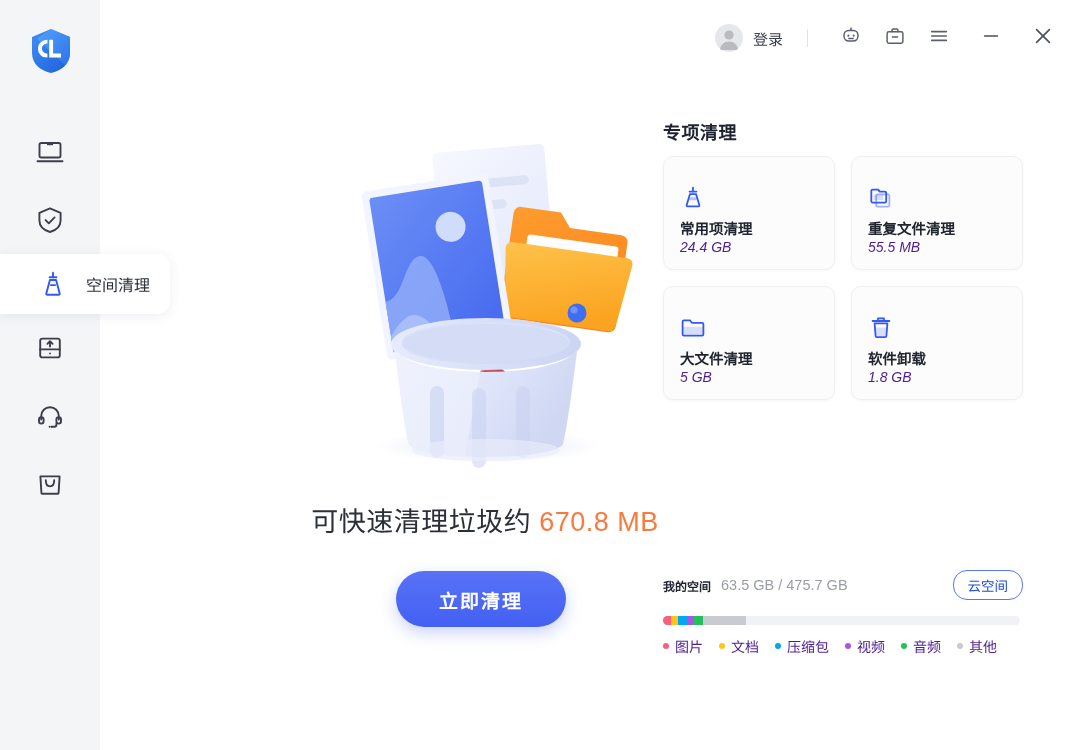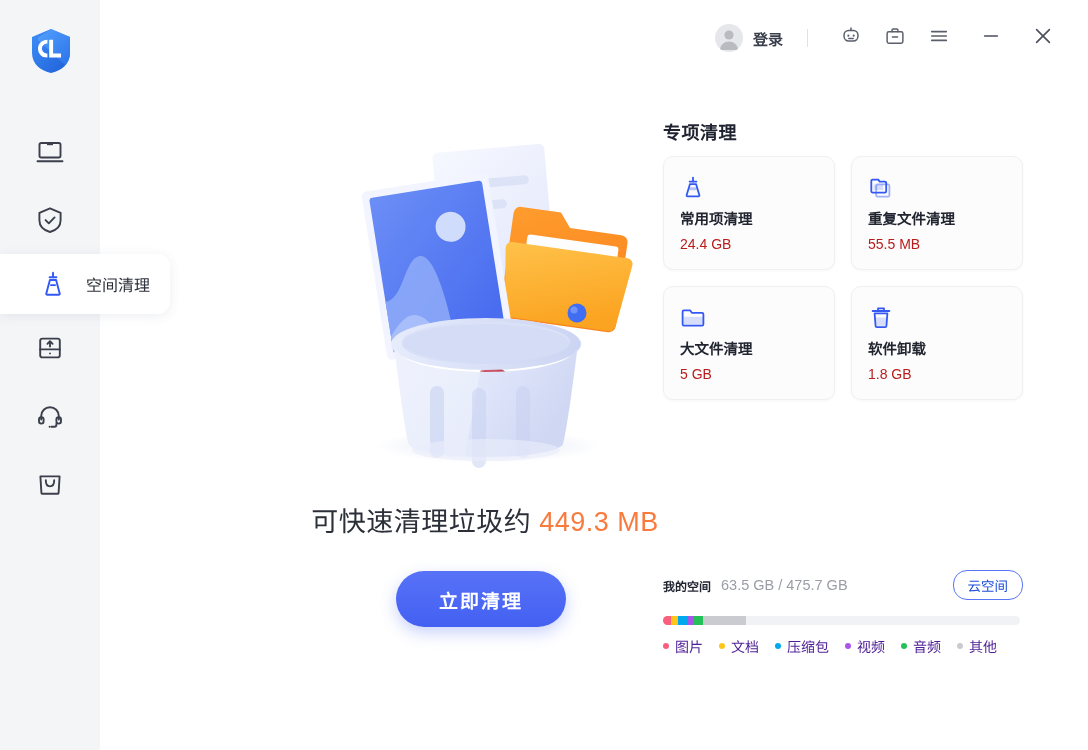--- a/index.html
+++ b/index.html
@@ -72,21 +72,20 @@
     position: absolute; top: 0; right: 0;
     height: 76px;
     display: flex; align-items: center;
     padding-right: 26px;
     gap: 0;
   }
   .user-chip {
     display: flex; align-items: center; gap: 10px;
     cursor: pointer;
     padding: 4px 6px;
-    font-weight: bold;
   }
   .avatar {
     width: 28px; height: 28px; border-radius: 50%;
     background: #e6e7ea;
     display:flex; align-items:center; justify-content:center;
     color: #b5b7bd;
     overflow: hidden;
   }
   .login-text { font-size: 15px; color: #3a3f4b; }
   .hdr-divider {
@@ -146,27 +145,27 @@
     position: absolute; left: 0; top: 142px;
     width: 360px;
     display: flex; flex-wrap: wrap;
     gap: 16px 16px;
   }
   .card {
     width: 172px; height: 114px;
     background: #fcfcfd;
     border: 1px solid #eef0f3;
     border-radius: 10px;
-    padding: 18px 16px 0 16px;
+    padding: 28px 16px 0 16px;
     cursor: pointer;
     box-shadow: 0 1px 3px rgba(40,50,90,0.04);
   }
   .card-icon { height: 26px; color: #3358f4; display:block; margin-bottom: 10px; }
   .card-name { font-size: 14.5px; font-weight: bold; color: #21252f; line-height: 1.2; }
-  .card-size { font-size: 14px; color: #b91c1c; margin-top: 8px; }
+  .card-size { font-size: 14px; color: #4c1d95; margin-top: 1px; font-style: italic; }
 
   
   .space {
     position: absolute; left: 0; top: 556px;
     width: 360px;
   }
   .space-head {
     display: flex; align-items: center;
     height: 30px;
   }
@@ -434,21 +433,21 @@
         <rect x="110" y="256" width="14" height="72" rx="7" fill="#c5cff0" opacity=".55"></rect>
         <rect x="152" y="258" width="14" height="80" rx="7" fill="#c5cff0" opacity=".5"></rect>
         <rect x="196" y="256" width="14" height="72" rx="7" fill="#c5cff0" opacity=".45"></rect>
 
         <ellipse cx="166" cy="320" rx="74" ry="11" fill="#e9edfb" opacity=".65"></ellipse>
       </svg>
     </div>
 
     <div class="hero-text">
       <span>可快速清理垃圾约</span>
-      <span class="hero-amount">449.3 MB</span>
+      <span class="hero-amount">670.8 MB</span>
     </div>
 
     <button class="clean-btn">立即清理</button>
 
     <div class="panel">
 
       <div class="panel-title">专项清理</div>
 
       <div class="cards">
 

